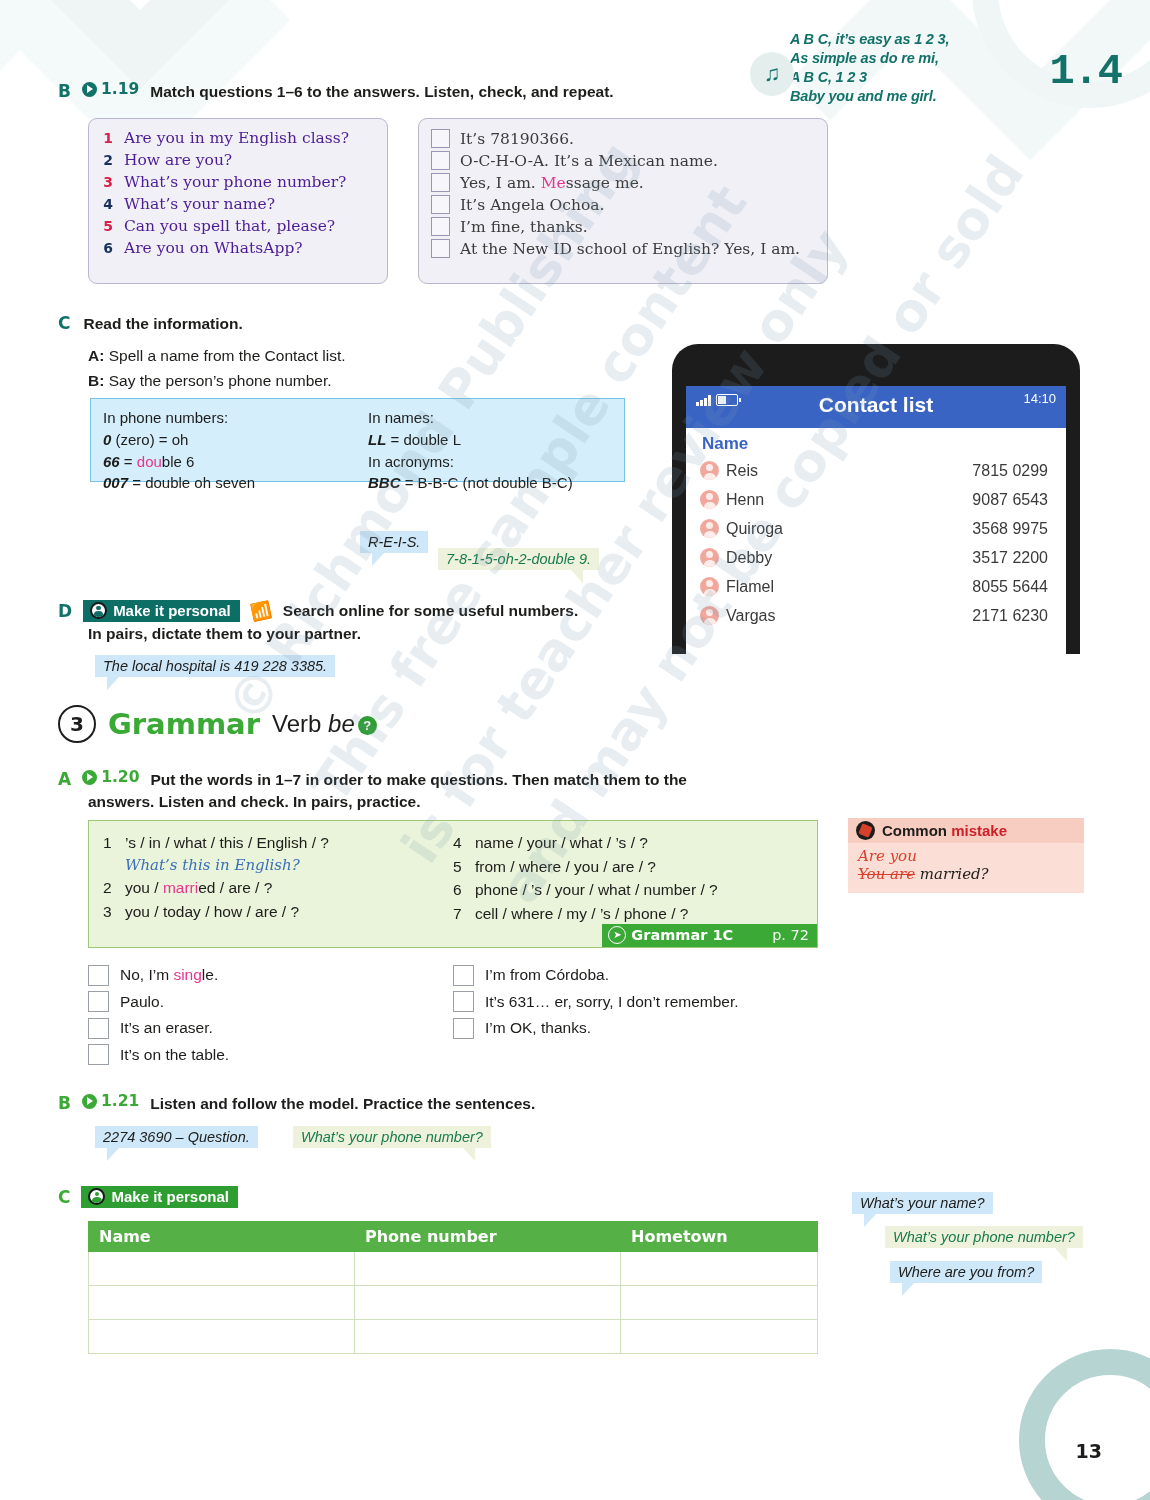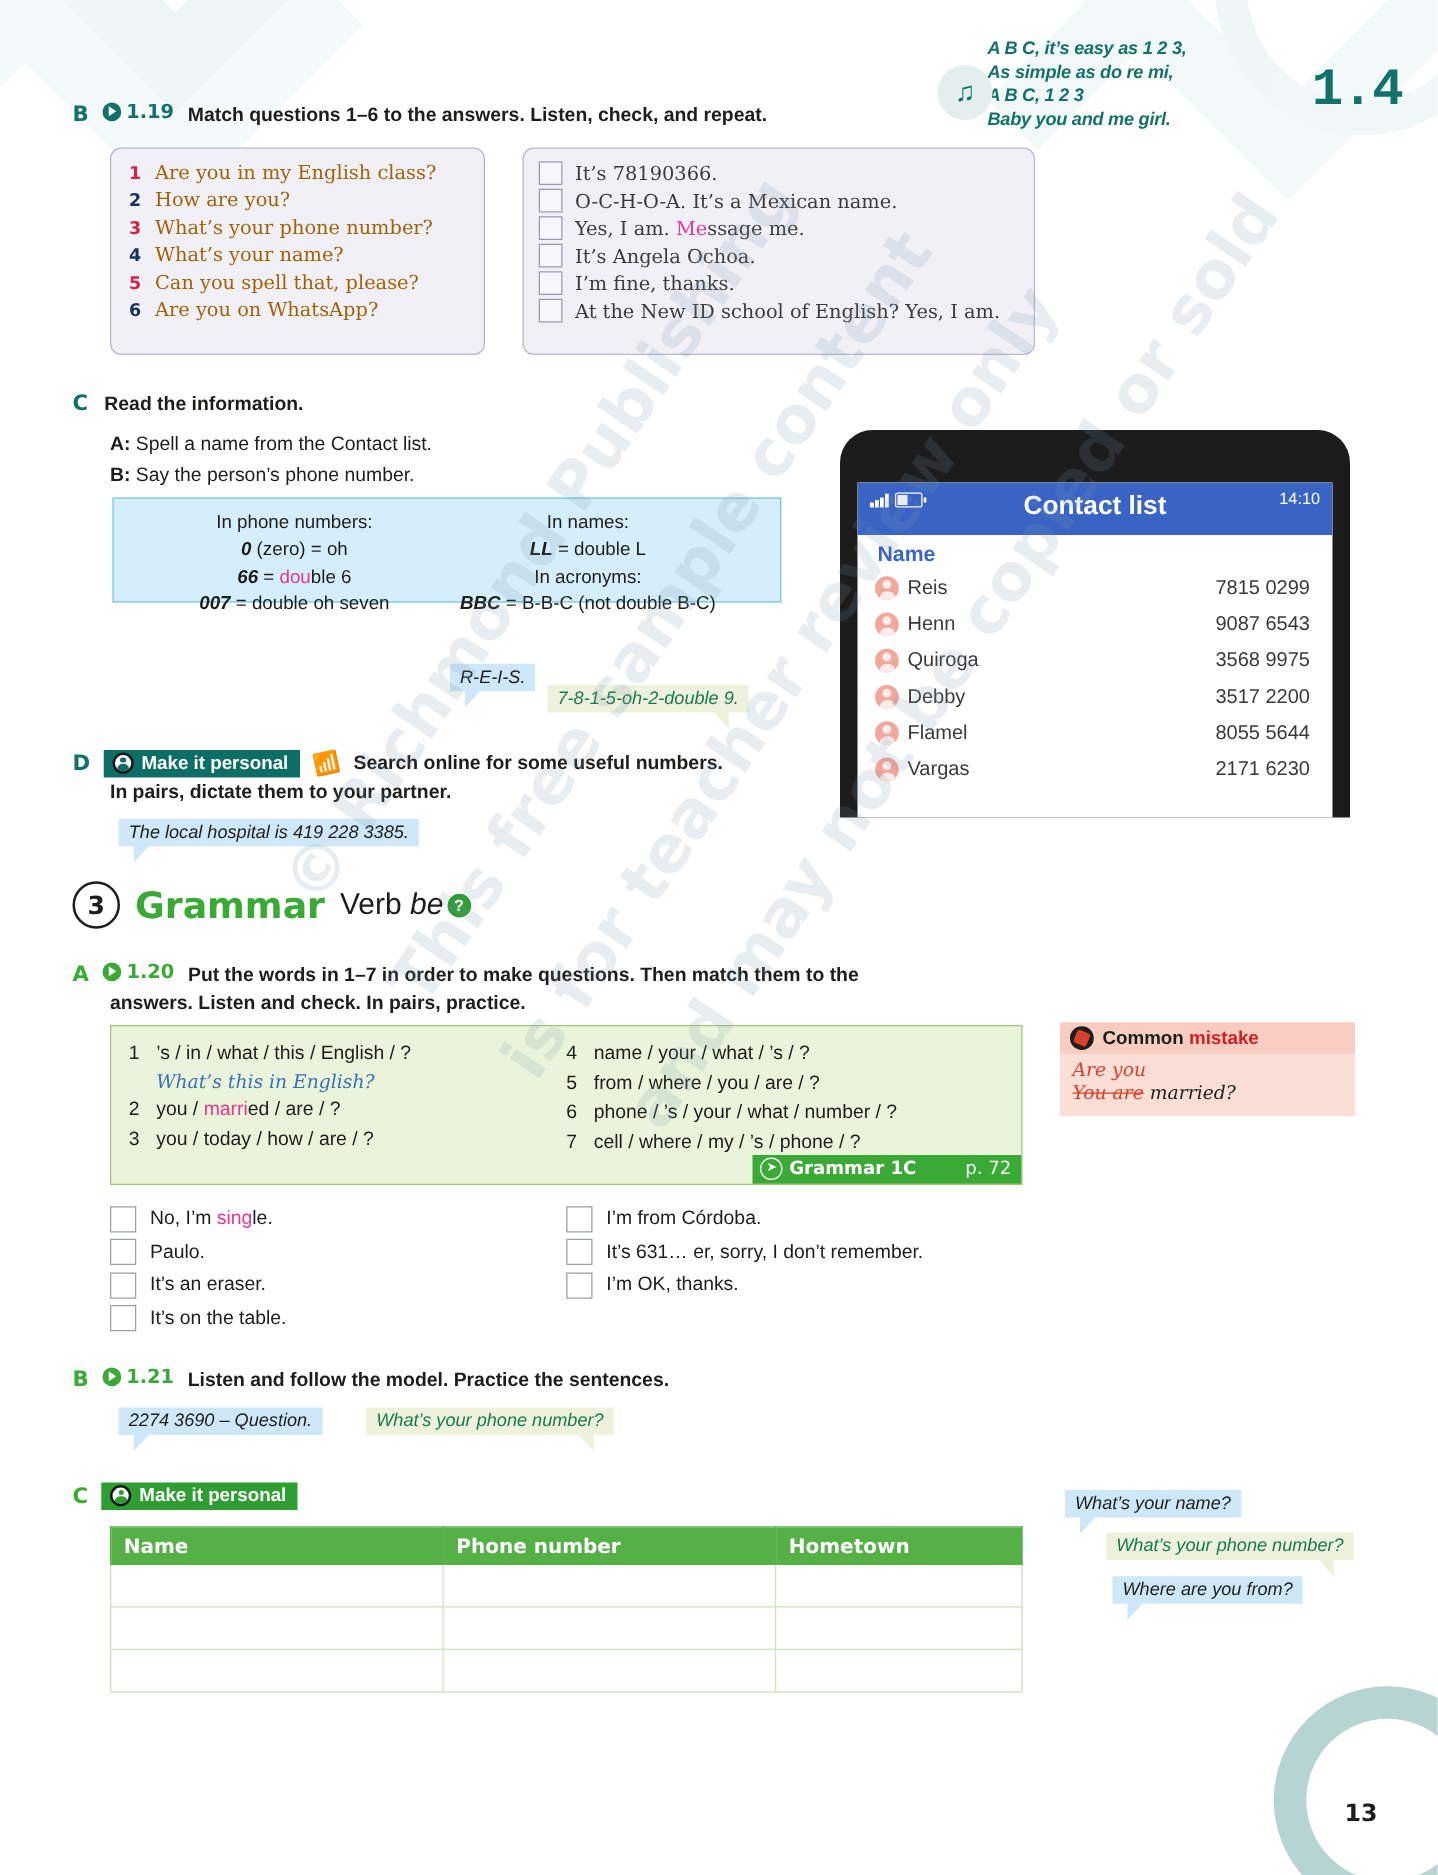--- a/index.html
+++ b/index.html
@@ -86,40 +86,40 @@
     position:absolute;left:330px;top:0;width:410px;height:166px;
     padding:10px 12px 10px 12px;
   }
   .q-row{display:flex;align-items:baseline;gap:11px;line-height:1.0;margin-bottom:6.5px;}
   .q-num{
     font-family:"DejaVu Sans", sans-serif;font-weight:bold;font-size:14px;width:10px;text-align:center;
   }
   .q-num.red{color:#d81f45;}
   .q-num.navy{color:#16315e;}
   .q-text{
-    font-family:"DejaVu Serif", serif;font-size:15.5px;color:#a16207;
+    font-family:"DejaVu Serif", serif;font-size:15.5px;color:#4c1d95;
   }
   .a-row{display:flex;align-items:center;gap:10px;margin-bottom:3px;}
   .a-box{
     width:17px;height:17px;border:1.3px solid #9a97b5;background:#f7f6fb;flex:0 0 auto;
   }
   .a-text{font-family:"DejaVu Serif", serif;font-size:15.5px;color:#3b3b3b;}
   .a-text .pinky{color:#e8368f;}
 
   
   #row-c{position:absolute;left:58px;top:313px;}
   #c-sub{margin-left:30px;margin-top:9px;}
   .c-line{font-size:15.5px;line-height:1.6;}
   .c-line b{font-weight:bold;}
   #info-box{
     position:absolute;left:90px;top:398px;width:535px;height:84px;
     background:#d5eefb;border:1.2px solid #74c4e8;box-sizing:border-box;
     padding:8px 12px;
   }
-  #info-box .cols{display:flex;text-align:center;}
+  #info-box .cols{display:flex;}
   #info-box .col-l{width:265px;}
   .info-line{font-size:15px;line-height:1.45;}
   .info-line b{font-style:italic;font-weight:bold;}
   .info-line .pinky{color:#e8368f;}
 
   
   .bubble{
     position:absolute;font-style:italic;font-size:14.5px;padding:3px 8px;
     font-family:"Liberation Sans", sans-serif;
   }

